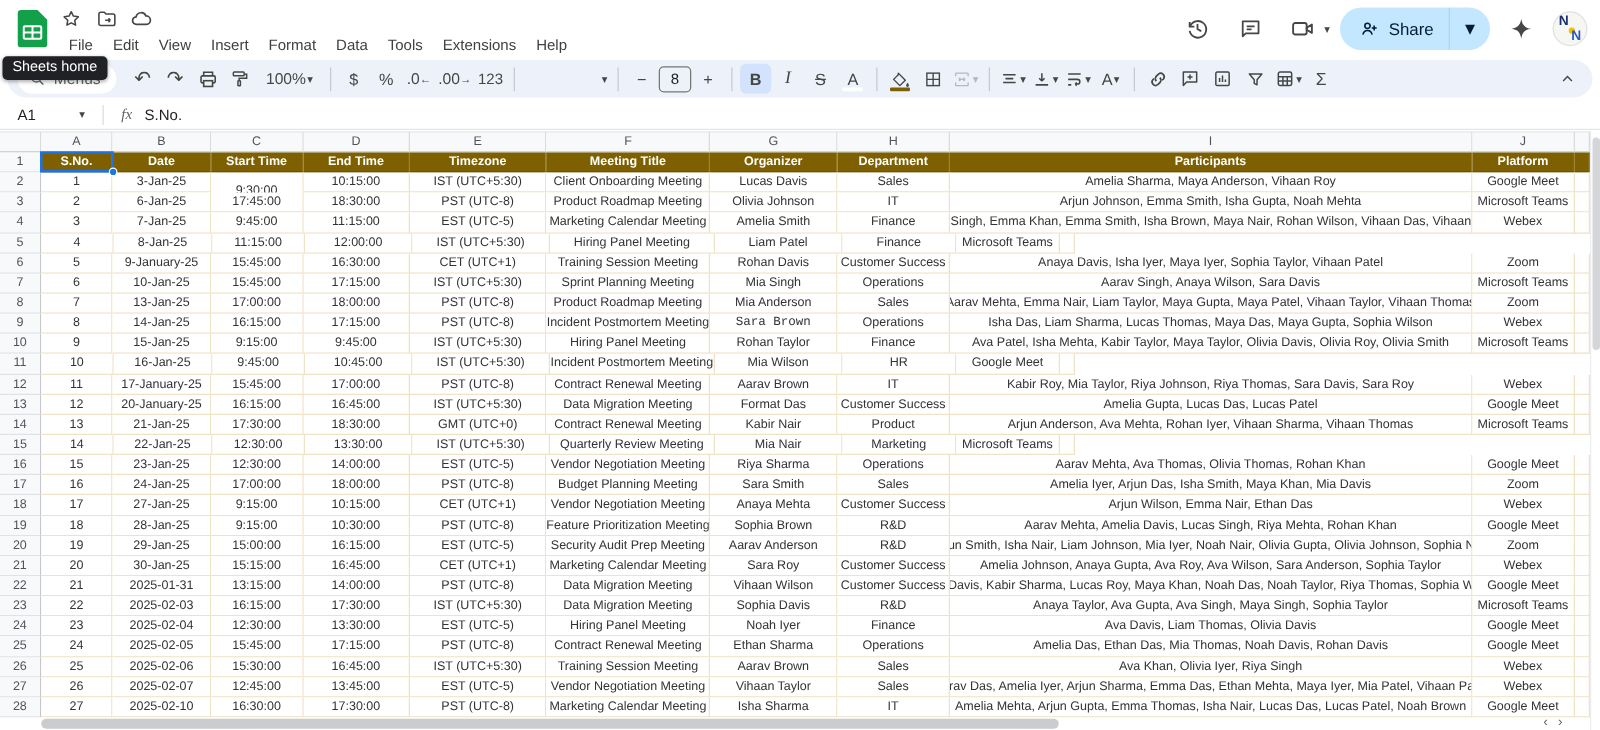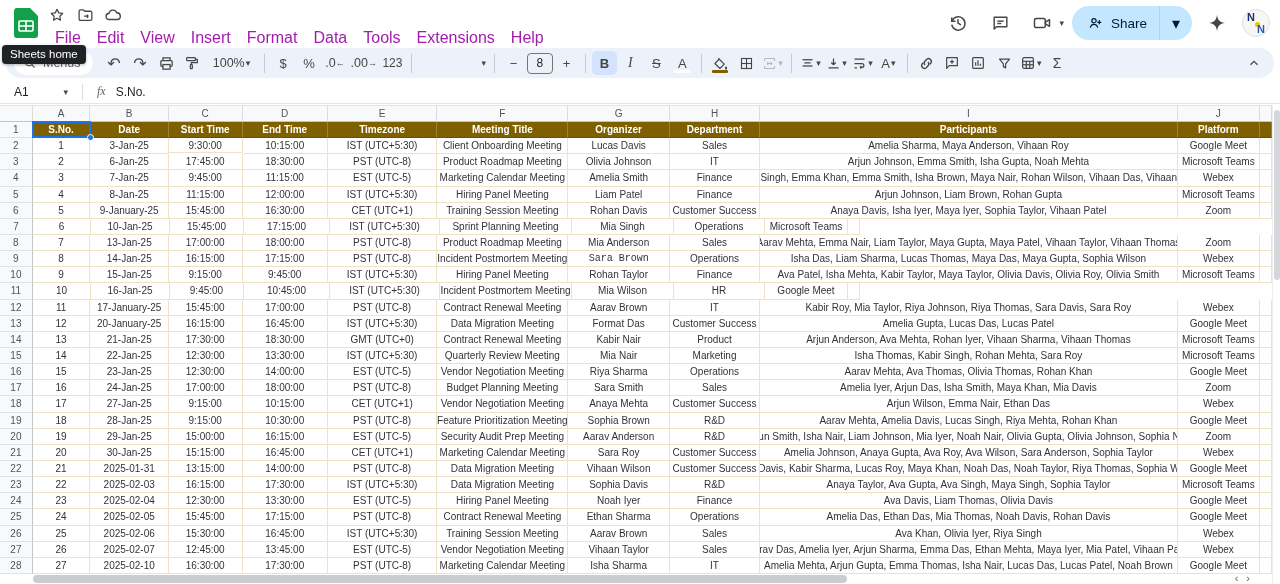--- a/index.html
+++ b/index.html
@@ -8,21 +8,21 @@
   .app { position:relative; width:1280px; height:584px; }
 
   
   .topbar { position:absolute; left:0; top:0; width:1280px; height:46px; background:#fff; }
   .logo { position:absolute; left:14px; top:8px; width:24px; height:30px; cursor:pointer; }
   .title-area { position:absolute; left:48px; top:5px; }
   .title-row { display:flex; align-items:center; gap:10px; height:20px; }
   .doc-title { font-size:15px; font-weight:500; color:#1f1f1f; }
   .title-ico { width:18px; height:18px; display:flex; align-items:center; justify-content:center; color:#444746; cursor:pointer; }
   .menubar { display:flex; gap:2px; margin-top:3px; }
-  .menu-item { font-size:16px; color:#a21caf; padding:1px 7px; border-radius:9px; cursor:pointer; }
+  .menu-item { font-size:12px; color:#404040; padding:1px 7px; border-radius:9px; cursor:pointer; }
   .top-actions { position:absolute; right:10px; top:6px; display:flex; align-items:center; gap:8px; }
   .action-btn { width:34px; height:34px; border-radius:50%; display:flex; align-items:center; justify-content:center; color:#444746; cursor:pointer; }
   .cam-group { display:flex; align-items:center; gap:0; }
   .caret { font-size:9px; color:#444746; }
   .share-pill { display:flex; align-items:center; background:#c2e7ff; border-radius:18px; height:34px; overflow:hidden; cursor:pointer; }
   .share-main { display:flex; align-items:center; gap:7px; padding:0 12px 0 16px; height:100%; color:#001d35; font-size:13.5px; font-weight:500; }
   .share-sep { width:1px; height:34px; background:#aed4ef; }
   .share-caret { padding:0 12px; height:100%; display:flex; align-items:center; color:#001d35; }
   .avatar { width:28px; height:28px; border-radius:50%; background:#f6f6f2; border:1px solid #e0e0e0; position:relative; overflow:hidden; cursor:pointer; }
   .avatar .n1 { position:absolute; left:4px; top:1px; font-size:11px; font-weight:700; color:#1a2f73; }
@@ -359,21 +359,21 @@
         <div class="h-cell" style="width: 102px; height: 16.1429px;">Organizer</div>
         <div class="h-cell" style="width: 91px; height: 16.1429px;">Department</div>
         <div class="h-cell" style="width: 420px; height: 16.1429px;">Participants</div>
         <div class="h-cell" style="width: 83px; height: 16.1429px;">Platform</div>
         <div class="h-cell" style="width: 12px; height: 16.1429px;"></div>
       </div>
       <div class="grid-row" style="height: 16.1429px;">
         <div class="rn-cell" style="width: 33px; height: 16.1429px;">2</div>
         <div class="d-cell" style="width: 58px; height: 16.1429px;">1</div>
         <div class="d-cell" style="width: 79px; height: 16.1429px;">3-Jan-25</div>
-        <div class="d-cell" style="width: 74px; height: 15px;">9:30:00</div>
+        <div class="d-cell" style="width: 74px; height: 30px;">9:30:00</div>
         <div class="d-cell" style="width: 86px; height: 16.1429px;">10:15:00</div>
         <div class="d-cell" style="width: 110px; height: 16.1429px;">IST (UTC+5:30)</div>
         <div class="d-cell" style="width: 132px; height: 16.1429px;">Client Onboarding Meeting</div>
         <div class="d-cell" style="width: 102px; height: 16.1429px;">Lucas Davis</div>
         <div class="d-cell" style="width: 91px; height: 16.1429px;">Sales</div>
         <div class="d-cell" style="width: 420px; height: 16.1429px;">Amelia Sharma, Maya Anderson, Vihaan Roy</div>
         <div class="d-cell" style="width: 83px; height: 16.1429px;">Google Meet</div>
         <div class="d-cell" style="width: 12px; height: 16.1429px;"></div>
       </div>
       <div class="grid-row" style="height: 16.1429px;">
@@ -407,21 +407,20 @@
       <div class="grid-row" style="height: 16.1429px;">
         <div class="rn-cell" style="width: 33px; height: 16.1429px;">5</div>
         <div class="d-cell" style="width: 58px; height: 16.1429px;">4</div>
         <div class="d-cell" style="width: 79px; height: 16.1429px;">8-Jan-25</div>
         <div class="d-cell" style="width: 74px; height: 16.1429px;">11:15:00</div>
         <div class="d-cell" style="width: 86px; height: 16.1429px;">12:00:00</div>
         <div class="d-cell" style="width: 110px; height: 16.1429px;">IST (UTC+5:30)</div>
         <div class="d-cell" style="width: 132px; height: 16.1429px;">Hiring Panel Meeting</div>
         <div class="d-cell" style="width: 102px; height: 16.1429px;">Liam Patel</div>
         <div class="d-cell" style="width: 91px; height: 16.1429px;">Finance</div>
-        <div class="d-cell" style="width: 420px; height: 16.1429px;">Arjun Johnson, Liam Brown, Rohan Gupta</div>
         <div class="d-cell" style="width: 83px; height: 16.1429px;">Microsoft Teams</div>
         <div class="d-cell" style="width: 12px; height: 16.1429px;"></div>
       </div>
       <div class="grid-row" style="height: 16.1429px;">
         <div class="rn-cell" style="width: 33px; height: 16.1429px;">6</div>
         <div class="d-cell" style="width: 58px; height: 16.1429px;">5</div>
         <div class="d-cell" style="width: 79px; height: 16.1429px;">9-January-25</div>
         <div class="d-cell" style="width: 74px; height: 16.1429px;">15:45:00</div>
         <div class="d-cell" style="width: 86px; height: 16.1429px;">16:30:00</div>
         <div class="d-cell" style="width: 110px; height: 16.1429px;">CET (UTC+1)</div>
@@ -435,20 +434,21 @@
       <div class="grid-row" style="height: 16.1429px;">
         <div class="rn-cell" style="width: 33px; height: 16.1429px;">7</div>
         <div class="d-cell" style="width: 58px; height: 16.1429px;">6</div>
         <div class="d-cell" style="width: 79px; height: 16.1429px;">10-Jan-25</div>
         <div class="d-cell" style="width: 74px; height: 16.1429px;">15:45:00</div>
         <div class="d-cell" style="width: 86px; height: 16.1429px;">17:15:00</div>
         <div class="d-cell" style="width: 110px; height: 16.1429px;">IST (UTC+5:30)</div>
         <div class="d-cell" style="width: 132px; height: 16.1429px;">Sprint Planning Meeting</div>
         <div class="d-cell" style="width: 102px; height: 16.1429px;">Mia Singh</div>
         <div class="d-cell" style="width: 91px; height: 16.1429px;">Operations</div>
+        <div class="d-cell" style="width: 420px; height: 16.1429px;">Aarav Singh, Anaya Wilson, Sara Davis</div>
         <div class="d-cell" style="width: 83px; height: 16.1429px;">Microsoft Teams</div>
         <div class="d-cell" style="width: 12px; height: 16.1429px;"></div>
       </div>
       <div class="grid-row" style="height: 16.1429px;">
         <div class="rn-cell" style="width: 33px; height: 16.1429px;">8</div>
         <div class="d-cell" style="width: 58px; height: 16.1429px;">7</div>
         <div class="d-cell" style="width: 79px; height: 16.1429px;">13-Jan-25</div>
         <div class="d-cell" style="width: 74px; height: 16.1429px;">17:00:00</div>
         <div class="d-cell" style="width: 86px; height: 16.1429px;">18:00:00</div>
         <div class="d-cell" style="width: 110px; height: 16.1429px;">PST (UTC-8)</div>
@@ -545,21 +545,20 @@
       <div class="grid-row" style="height: 16.1429px;">
         <div class="rn-cell" style="width: 33px; height: 16.1429px;">15</div>
         <div class="d-cell" style="width: 58px; height: 16.1429px;">14</div>
         <div class="d-cell" style="width: 79px; height: 16.1429px;">22-Jan-25</div>
         <div class="d-cell" style="width: 74px; height: 16.1429px;">12:30:00</div>
         <div class="d-cell" style="width: 86px; height: 16.1429px;">13:30:00</div>
         <div class="d-cell" style="width: 110px; height: 16.1429px;">IST (UTC+5:30)</div>
         <div class="d-cell" style="width: 132px; height: 16.1429px;">Quarterly Review Meeting</div>
         <div class="d-cell" style="width: 102px; height: 16.1429px;">Mia Nair</div>
         <div class="d-cell" style="width: 91px; height: 16.1429px;">Marketing</div>
-        <div class="d-cell" style="width: 420px; height: 16.1429px;">Isha Thomas, Kabir Singh, Rohan Mehta, Sara Roy</div>
         <div class="d-cell" style="width: 83px; height: 16.1429px;">Microsoft Teams</div>
         <div class="d-cell" style="width: 12px; height: 16.1429px;"></div>
       </div>
       <div class="grid-row" style="height: 16.1429px;">
         <div class="rn-cell" style="width: 33px; height: 16.1429px;">16</div>
         <div class="d-cell" style="width: 58px; height: 16.1429px;">15</div>
         <div class="d-cell" style="width: 79px; height: 16.1429px;">23-Jan-25</div>
         <div class="d-cell" style="width: 74px; height: 16.1429px;">12:30:00</div>
         <div class="d-cell" style="width: 86px; height: 16.1429px;">14:00:00</div>
         <div class="d-cell" style="width: 110px; height: 16.1429px;">EST (UTC-5)</div>

